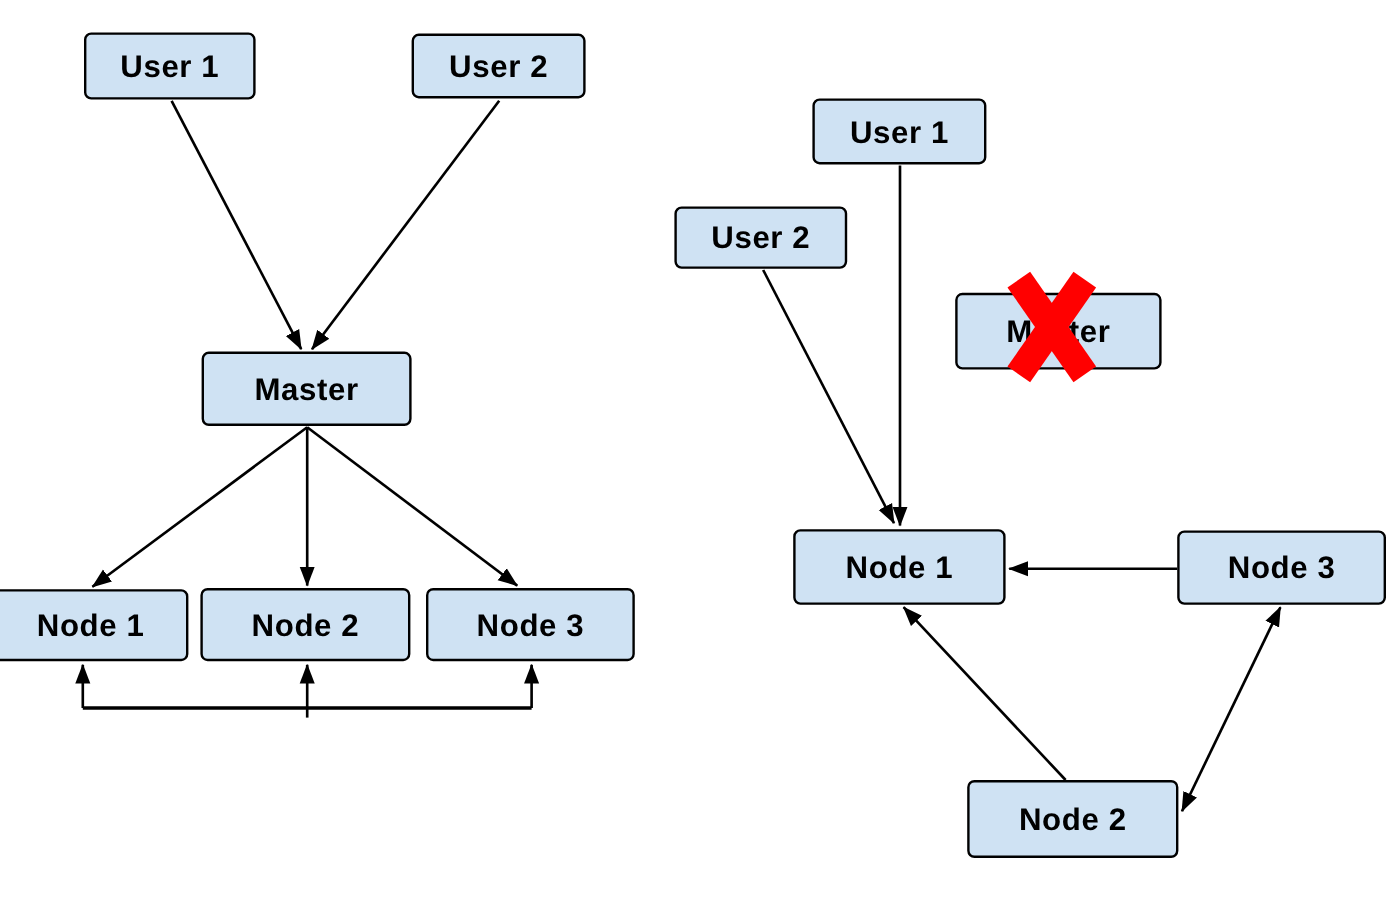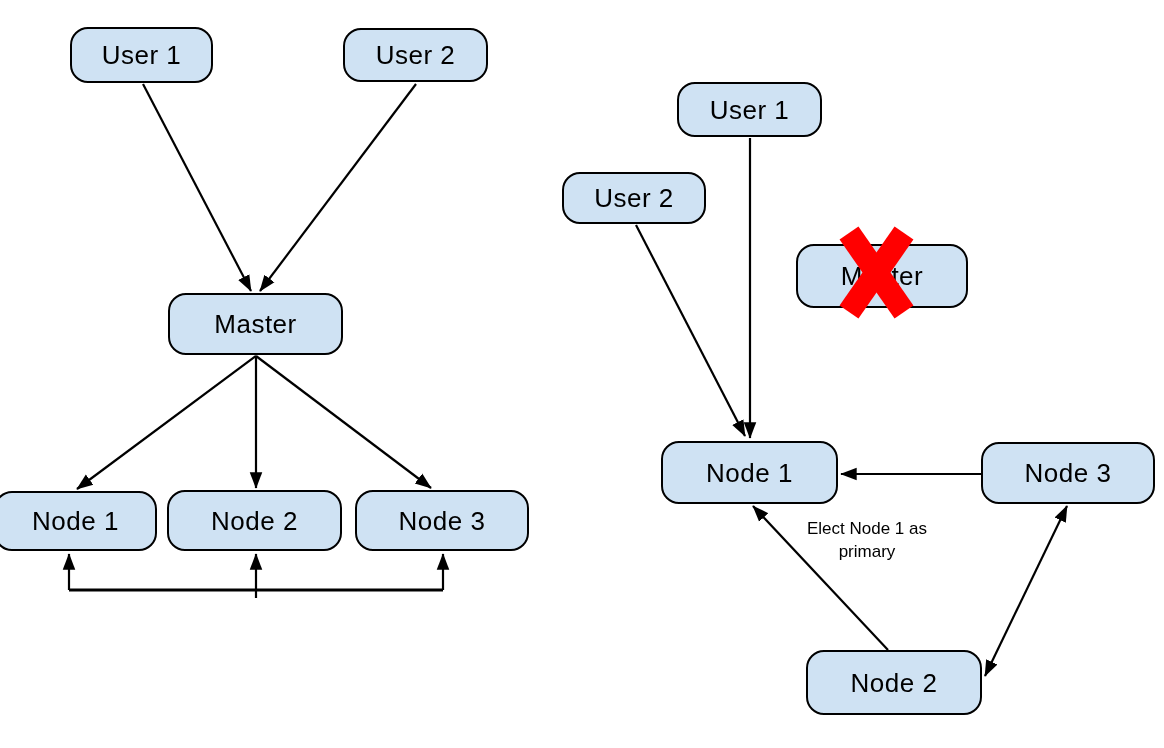--- a/index.html
+++ b/index.html
@@ -16,25 +16,26 @@
   #edges-layer {
     position: absolute;
     left: 0;
     top: 0;
     pointer-events: none;
   }
   .node-box {
     position: absolute;
     box-sizing: border-box;
     border: 2px solid #000000;
-    border-radius: 18px;
+    border-radius: 6px;
     background: #cfe2f3;
     display: flex;
     align-items: center;
     justify-content: center;
+    font-weight: bold;
   }
   .node-label {
     font-size: 26px;
     color: #000000;
     white-space: nowrap;
     line-height: 1;
     letter-spacing: 0.5px;
   }
   .annotation {
     position: absolute;
@@ -114,18 +115,14 @@
         <line x1="985" y1="676" x2="1067" y2="506" stroke="#000000" stroke-width="2.2" marker-end="url(#arrowhead)" marker-start="url(#arrowhead)"></line>
       </g>
     <g id="marker-group">
         <g>
           <line x1="849" y1="233" x2="904" y2="312" stroke="#ff0000" stroke-width="23" stroke-linecap="butt"></line>
           <line x1="904" y1="233" x2="849" y2="312" stroke="#ff0000" stroke-width="23" stroke-linecap="butt"></line>
         </g>
       </g>
   </svg>
 
-  <div class="annotation">
-    <span>Elect Node 1 as</span><br>
-    <span>primary</span>
-  </div>
 
 </div>
 
 </body></html>

